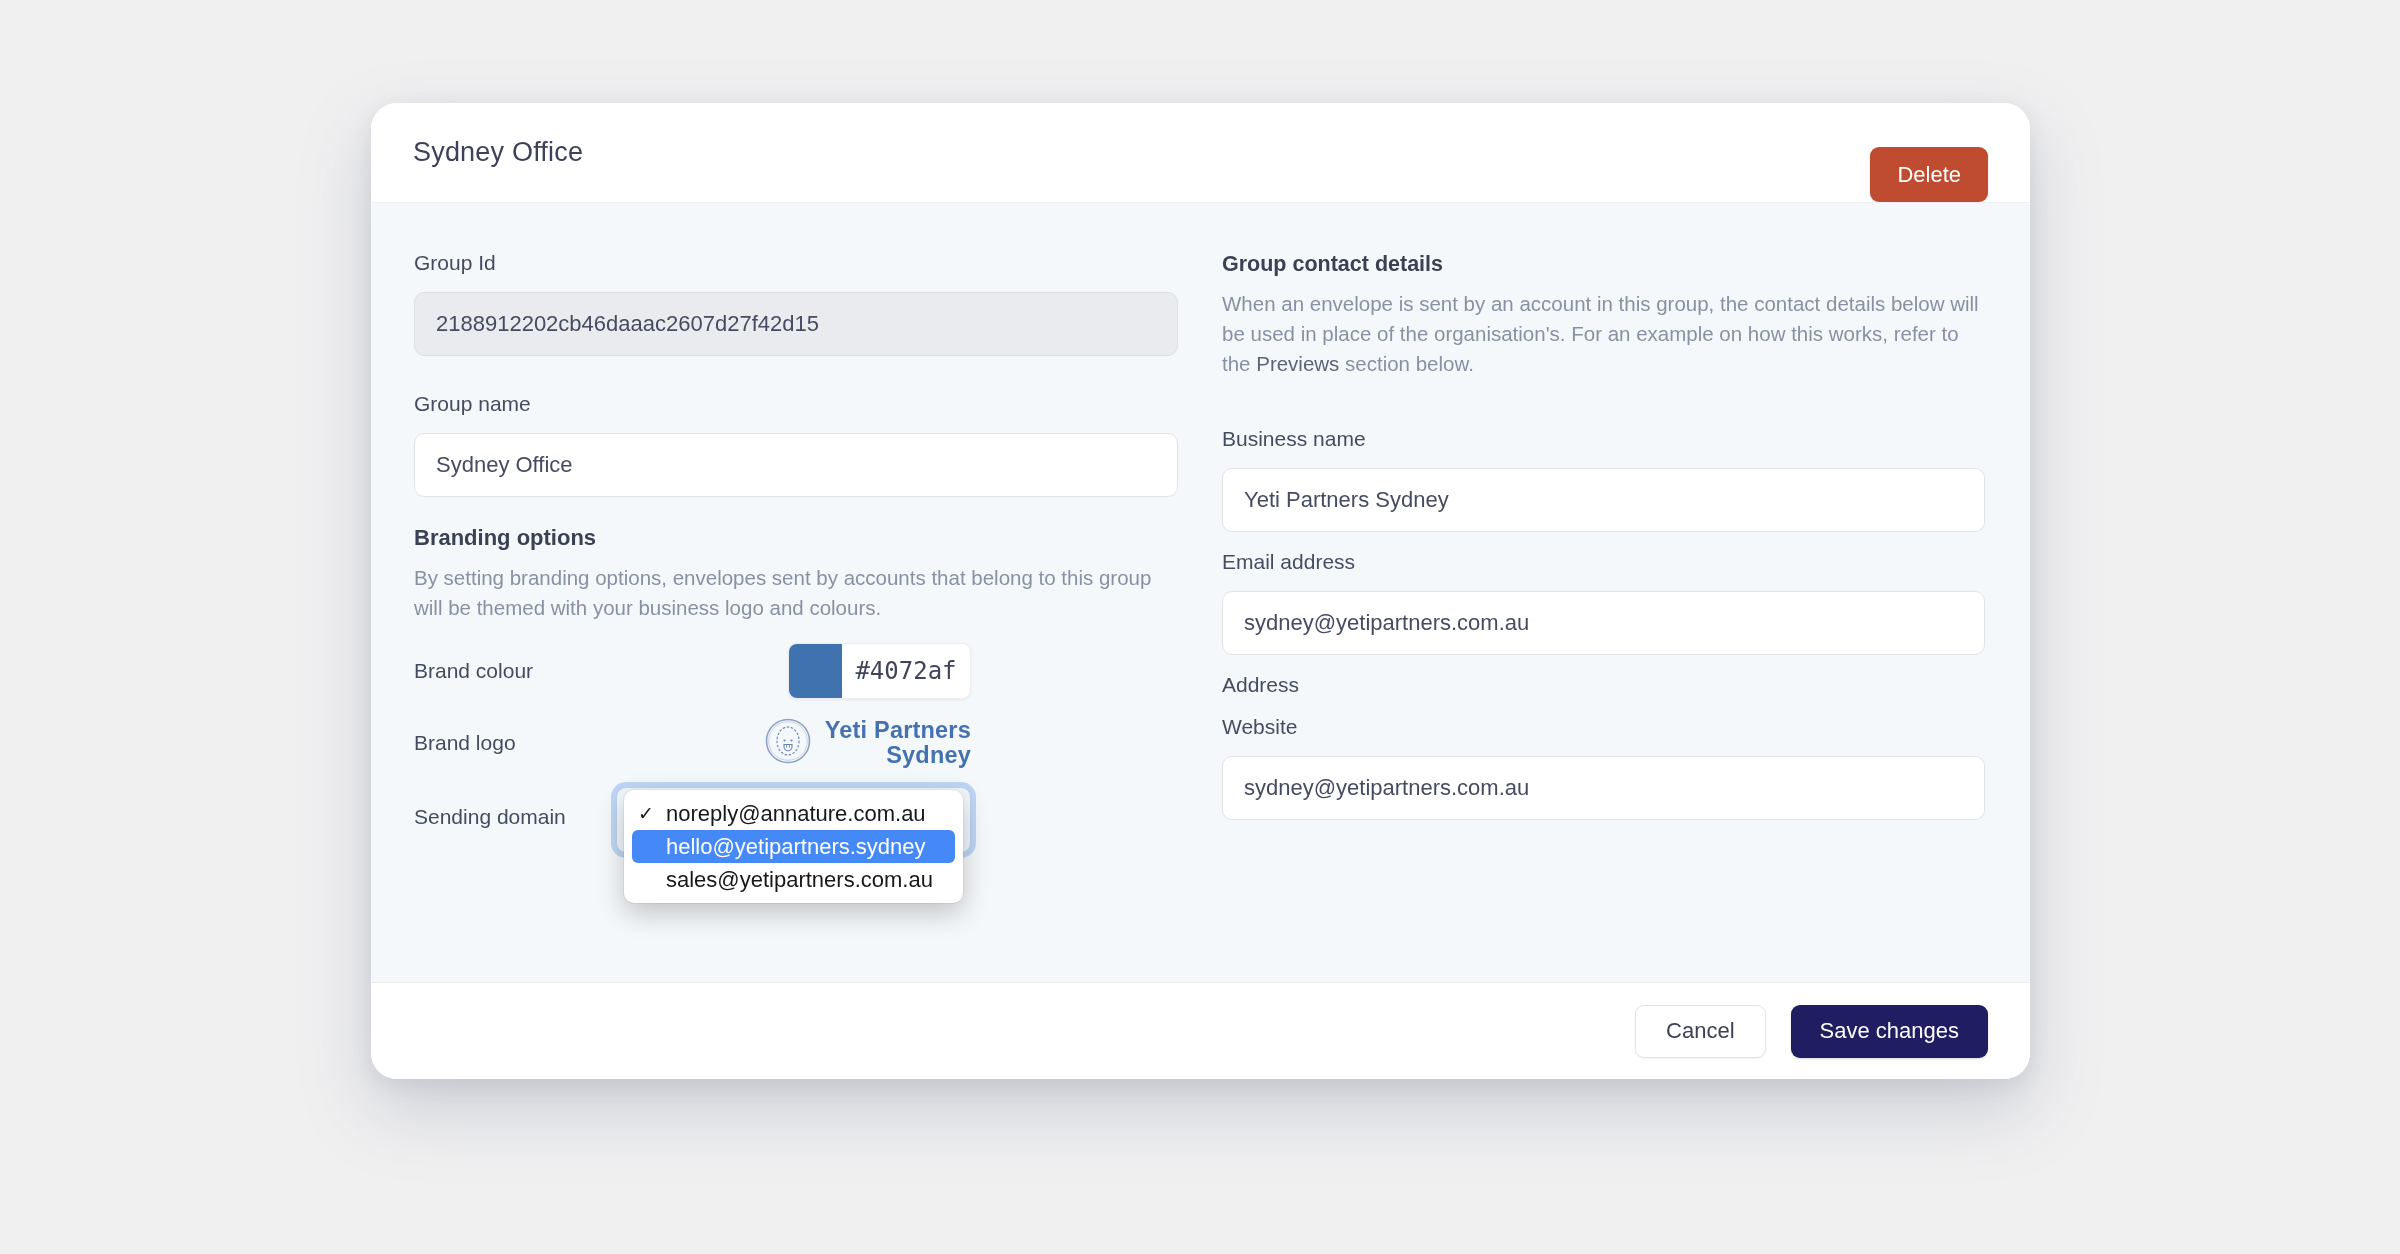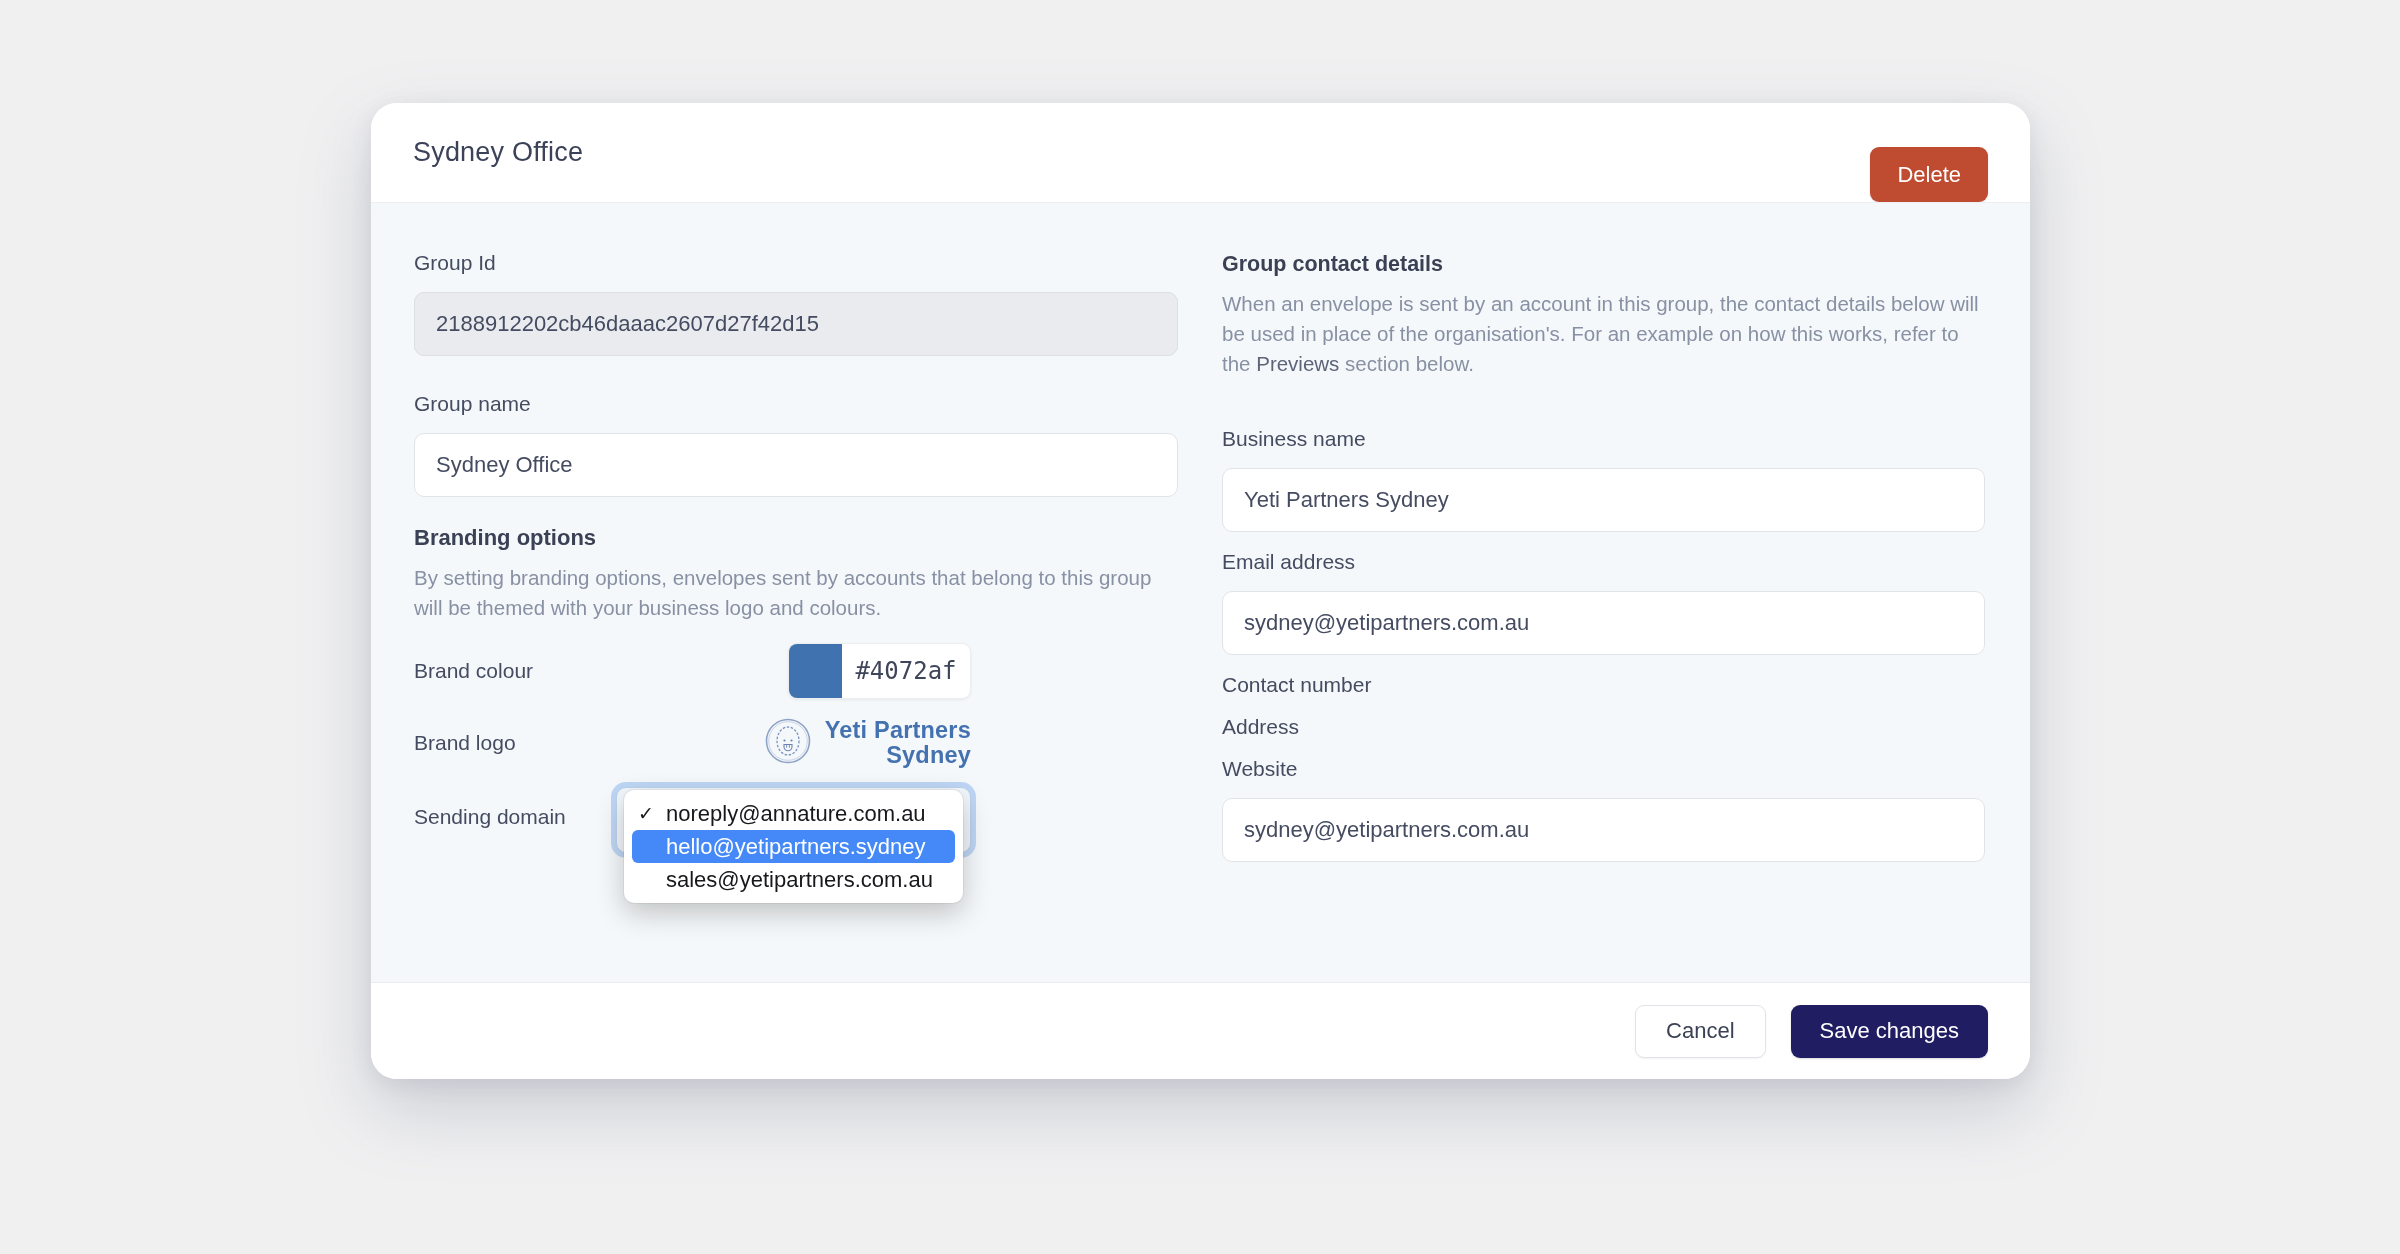--- a/index.html
+++ b/index.html
@@ -200,21 +200,20 @@
 
       <div class="section-heading" style="font-size:21.5px">Group contact details</div>
       <p class="section-desc"><span>When an envelope is sent by an account in this group, the contact details below will be used in place of the organisation's. For an example on how this works, refer to the </span><span class="emph">Previews</span><span> section below.</span></p>
 
       <div class="field-label lbl-gap mt-48">Business name</div>
       <input class="text-input" type="text" value="Yeti Partners Sydney" style="">
 
       <div class="field-label lbl-gap mt-18">Email address</div>
       <input class="text-input" type="text" value="sydney@yetipartners.com.au" style="">
 
-      <div class="field-label lbl-gap mt-18">Contact number</div>
 
       <div class="field-label lbl-gap mt-18">Address</div>
 
       <div class="field-label lbl-gap mt-18">Website</div>
       <input class="text-input" type="text" value="sydney@yetipartners.com.au" style="">
 
     </div>
   </div>
 
   <div class="modal-footer">

